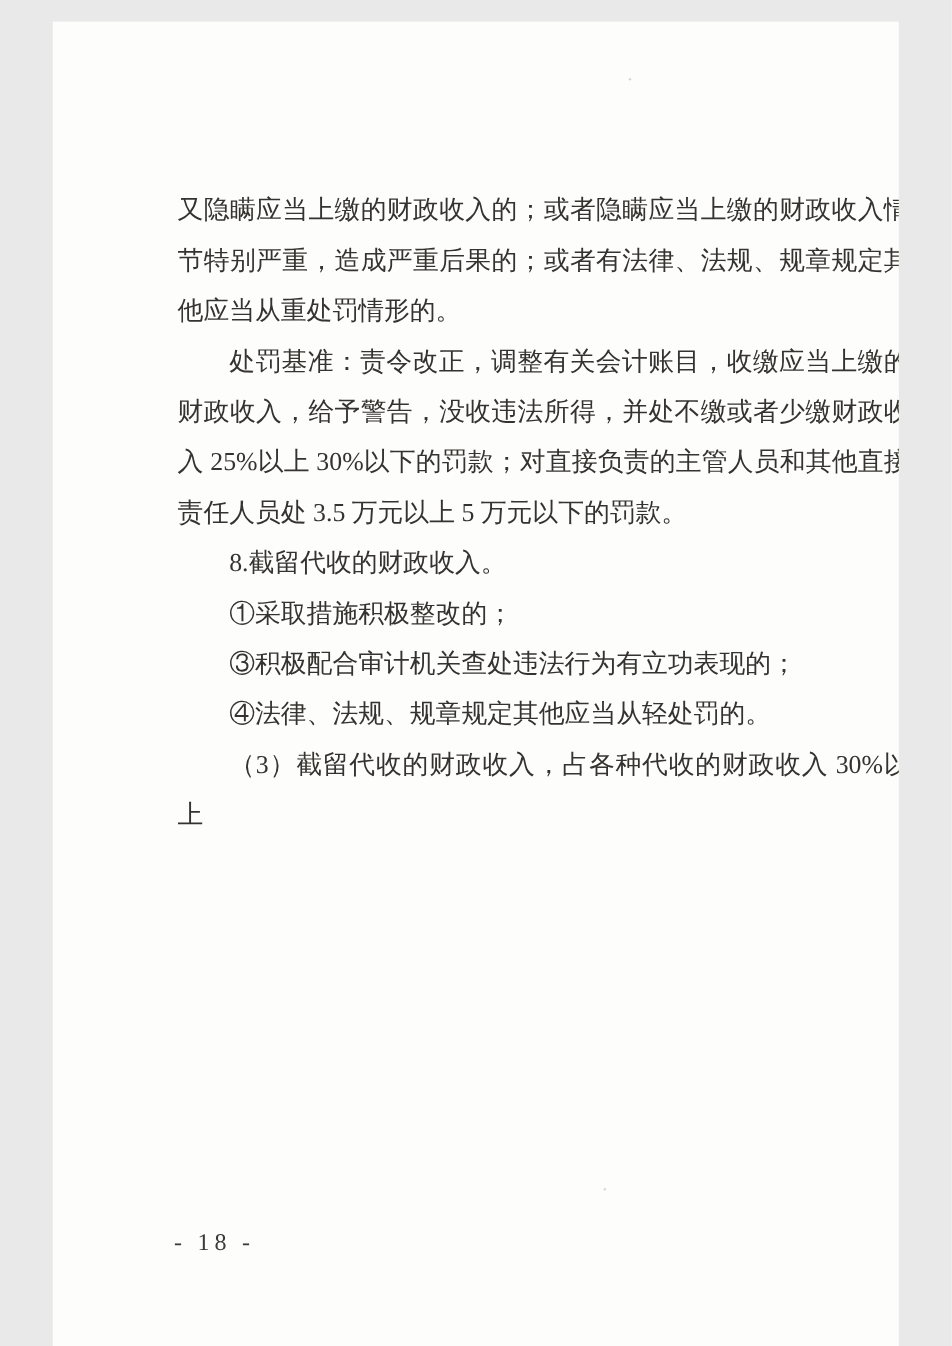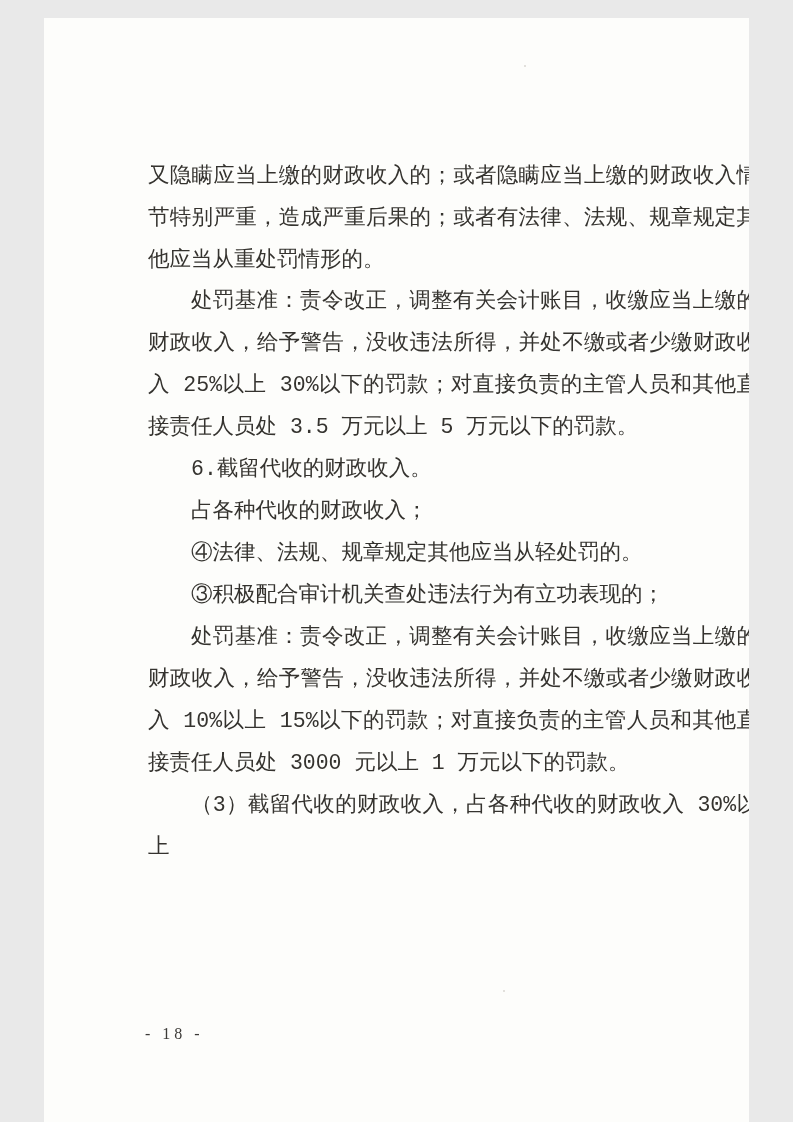--- a/index.html
+++ b/index.html
@@ -26,27 +26,26 @@
     color: #35332f;
     text-align: justify;
     text-justify: inter-ideograph;
   }
   .para {
     margin: 0;
     padding: 0;
   }
   .para.indent {
     text-indent: 2em;
-    font-family: Liberation Mono, monospace;
   }
   .page-number {
     position: absolute;
     left: 101px;
     top: 1007px;
-    font-size: 16px;
+    font-size: 20px;
     letter-spacing: 4px;
     color: #3c3a37;
     font-family: "Liberation Serif", "DejaVu Serif", serif;
   }
   
   .speck {
     position: absolute;
     width: 2px;
     height: 2px;
     border-radius: 50%;
@@ -55,23 +54,22 @@
   .speck.s1 { left: 480px; top: 47px; }
   .speck.s2 { left: 459px; top: 972px; }
 </style>
 </head>
 <body>
 
 <div class="page" style="background: rgb(253, 253, 251);">
   <div class="content" id="document-body" style="color: rgb(53, 51, 47);">
       <p class="para">又隐瞒应当上缴的财政收入的；或者隐瞒应当上缴的财政收入情节特别严重，造成严重后果的；或者有法律、法规、规章规定其他应当从重处罚情形的。</p>
       <p class="para indent">处罚基准：责令改正，调整有关会计账目，收缴应当上缴的财政收入，给予警告，没收违法所得，并处不缴或者少缴财政收入 25%以上 30%以下的罚款；对直接负责的主管人员和其他直接责任人员处 3.5 万元以上 5 万元以下的罚款。</p>
-      <p class="para indent">6.截留代收的财政收入。</p>
-      <p class="para indent">占各种代收的财政收入；</p>
+      <p class="para indent">8.截留代收的财政收入。</p>
+      <p class="para indent">①采取措施积极整改的；</p>
+      <p class="para indent">③积极配合审计机关查处违法行为有立功表现的；</p>
       <p class="para indent">④法律、法规、规章规定其他应当从轻处罚的。</p>
-      <p class="para indent">③积极配合审计机关查处违法行为有立功表现的；</p>
-      <p class="para indent">处罚基准：责令改正，调整有关会计账目，收缴应当上缴的财政收入，给予警告，没收违法所得，并处不缴或者少缴财政收入 10%以上 15%以下的罚款；对直接负责的主管人员和其他直接责任人员处 3000 元以上 1 万元以下的罚款。</p>
       <p class="para indent">（3）截留代收的财政收入，占各种代收的财政收入 30%以上</p>
     </div>
   <div class="page-number">- 18 -</div>
   <div class="speck s1"></div>
   <div class="speck s2"></div>
 </div>
 
 </body></html>

